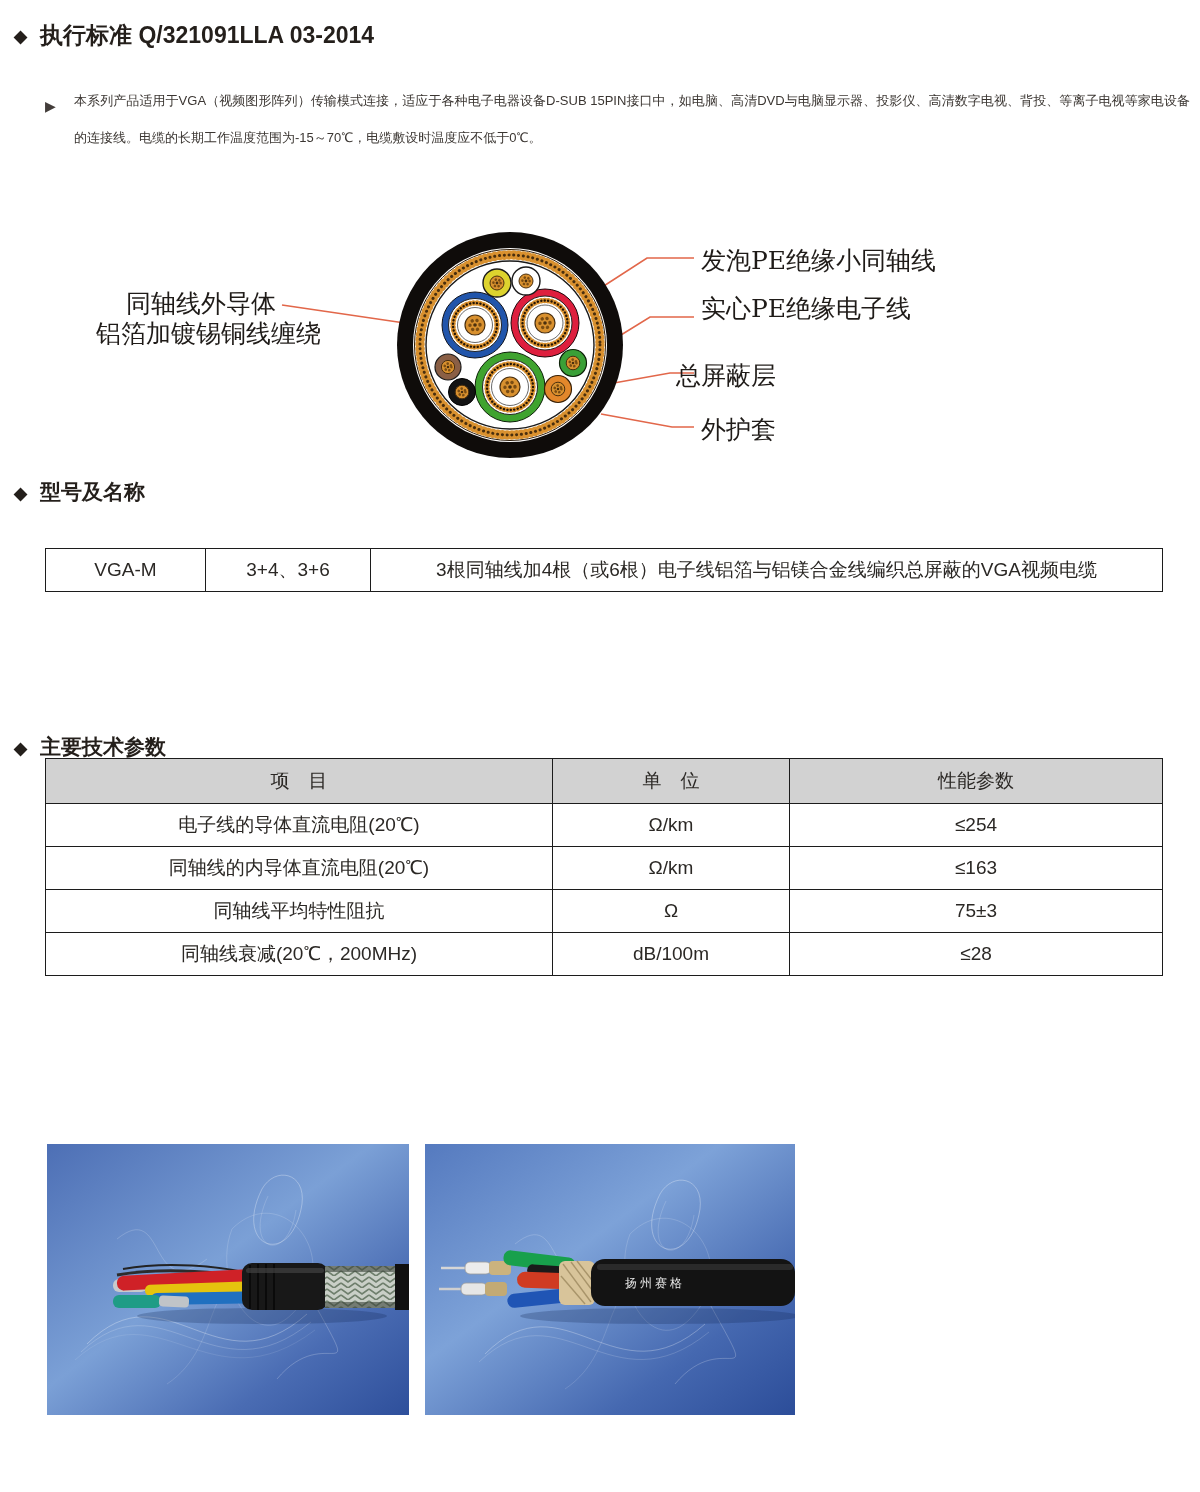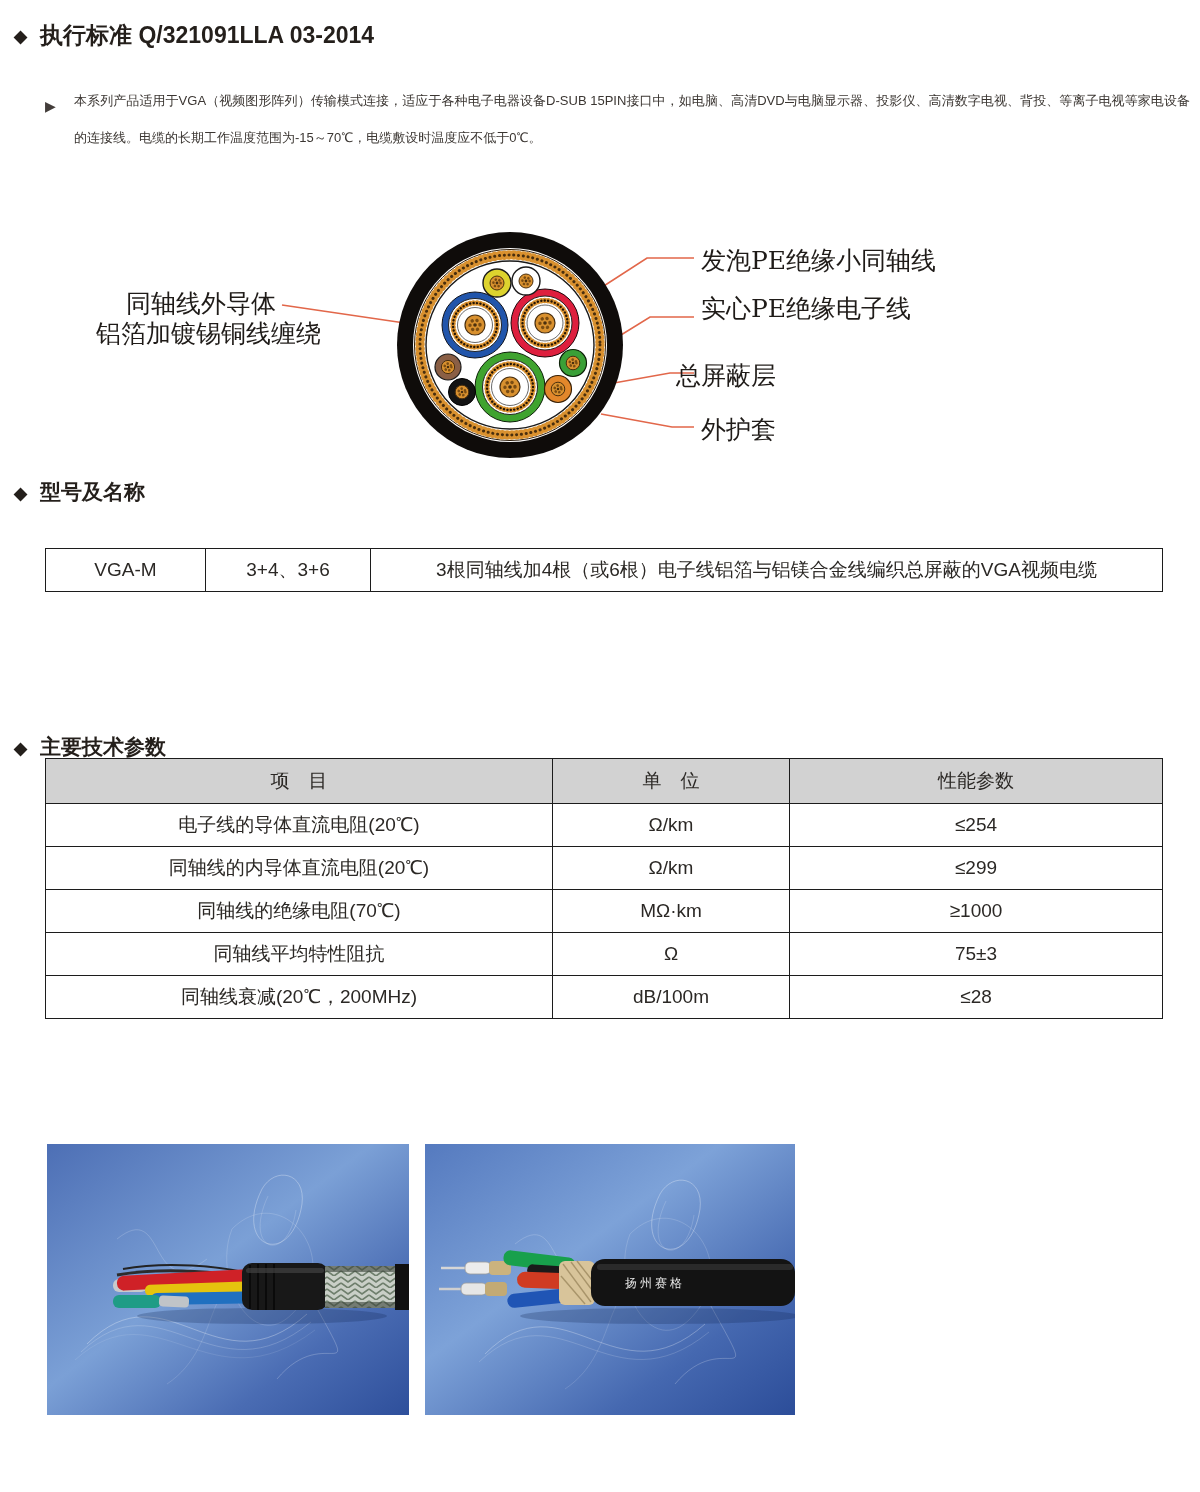--- a/index.html
+++ b/index.html
@@ -202,26 +202,21 @@
       <th>性能参数</th>
     </tr>
     <tr>
       <td>电子线的导体直流电阻(20℃)</td>
       <td>Ω/km</td>
       <td>≤254</td>
     </tr>
     <tr>
       <td>同轴线的内导体直流电阻(20℃)</td>
       <td>Ω/km</td>
-      <td>≤299</td>
-    </tr>
-    <tr>
-      <td>同轴线的绝缘电阻(70℃)</td>
-      <td>MΩ·km</td>
-      <td>≥1000</td>
+      <td>≤163</td>
     </tr>
     <tr>
       <td>同轴线平均特性阻抗</td>
       <td>Ω</td>
       <td>75±3</td>
     </tr>
     <tr>
       <td>同轴线衰减(20℃，200MHz)</td>
       <td>dB/100m</td>
       <td>≤28</td>

